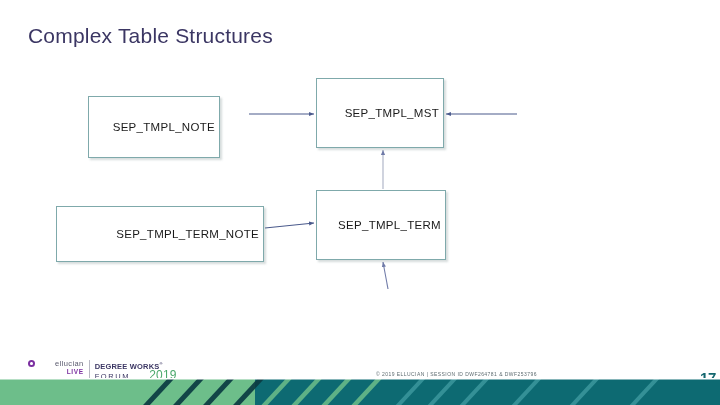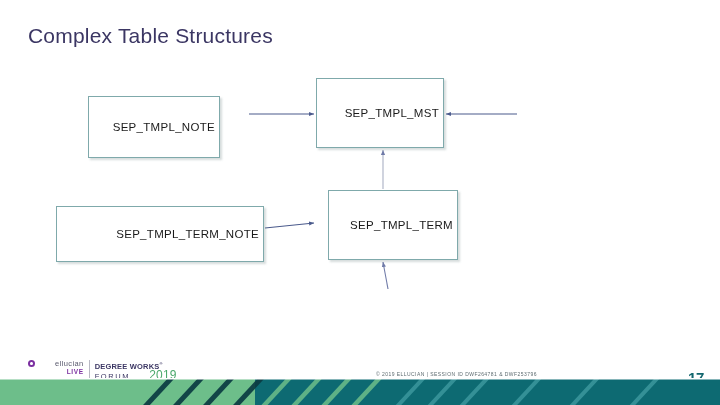--- a/index.html
+++ b/index.html
@@ -87,21 +87,21 @@
     top: 371px;
     font-size: 5px;
     letter-spacing: 0.45px;
     color: #5d6b70;
     white-space: nowrap;
     font-family: "Liberation Sans", sans-serif;
   }
 
   #page-number {
     position: absolute;
-    right: 16px;
+    right: 4px;
     top: 369px;
     font-size: 15px;
     font-weight: bold;
     color: #12666e;
     letter-spacing: -0.3px;
   }
 
   
   #logo {
     position: absolute;
@@ -227,21 +227,21 @@
 
     <div class="erd-box shadowed" style="left:316px; top:78px; width:128px; height:70px;">
       <span class="erd-label">SEP_TMPL_MST</span>
     </div>
 
 
     <div class="erd-box shadowed" style="left:56px; top:206px; width:208px; height:56px;">
       <span class="erd-label">SEP_TMPL_TERM_NOTE</span>
     </div>
 
-    <div class="erd-box shadowed" style="left:316px; top:190px; width:130px; height:70px;margin-left:12px;">
+    <div class="erd-box shadowed" style="left:316px; top:190px; width:130px; height:70px;">
       <span class="erd-label">SEP_TMPL_TERM</span>
     </div>
 
 
   </div>
 
   <div id="copyright">© 2019 ELLUCIAN  |  SESSION ID  DWF264781 &amp; DWF253796</div>
 
   <div id="page-number">17</div>
 

